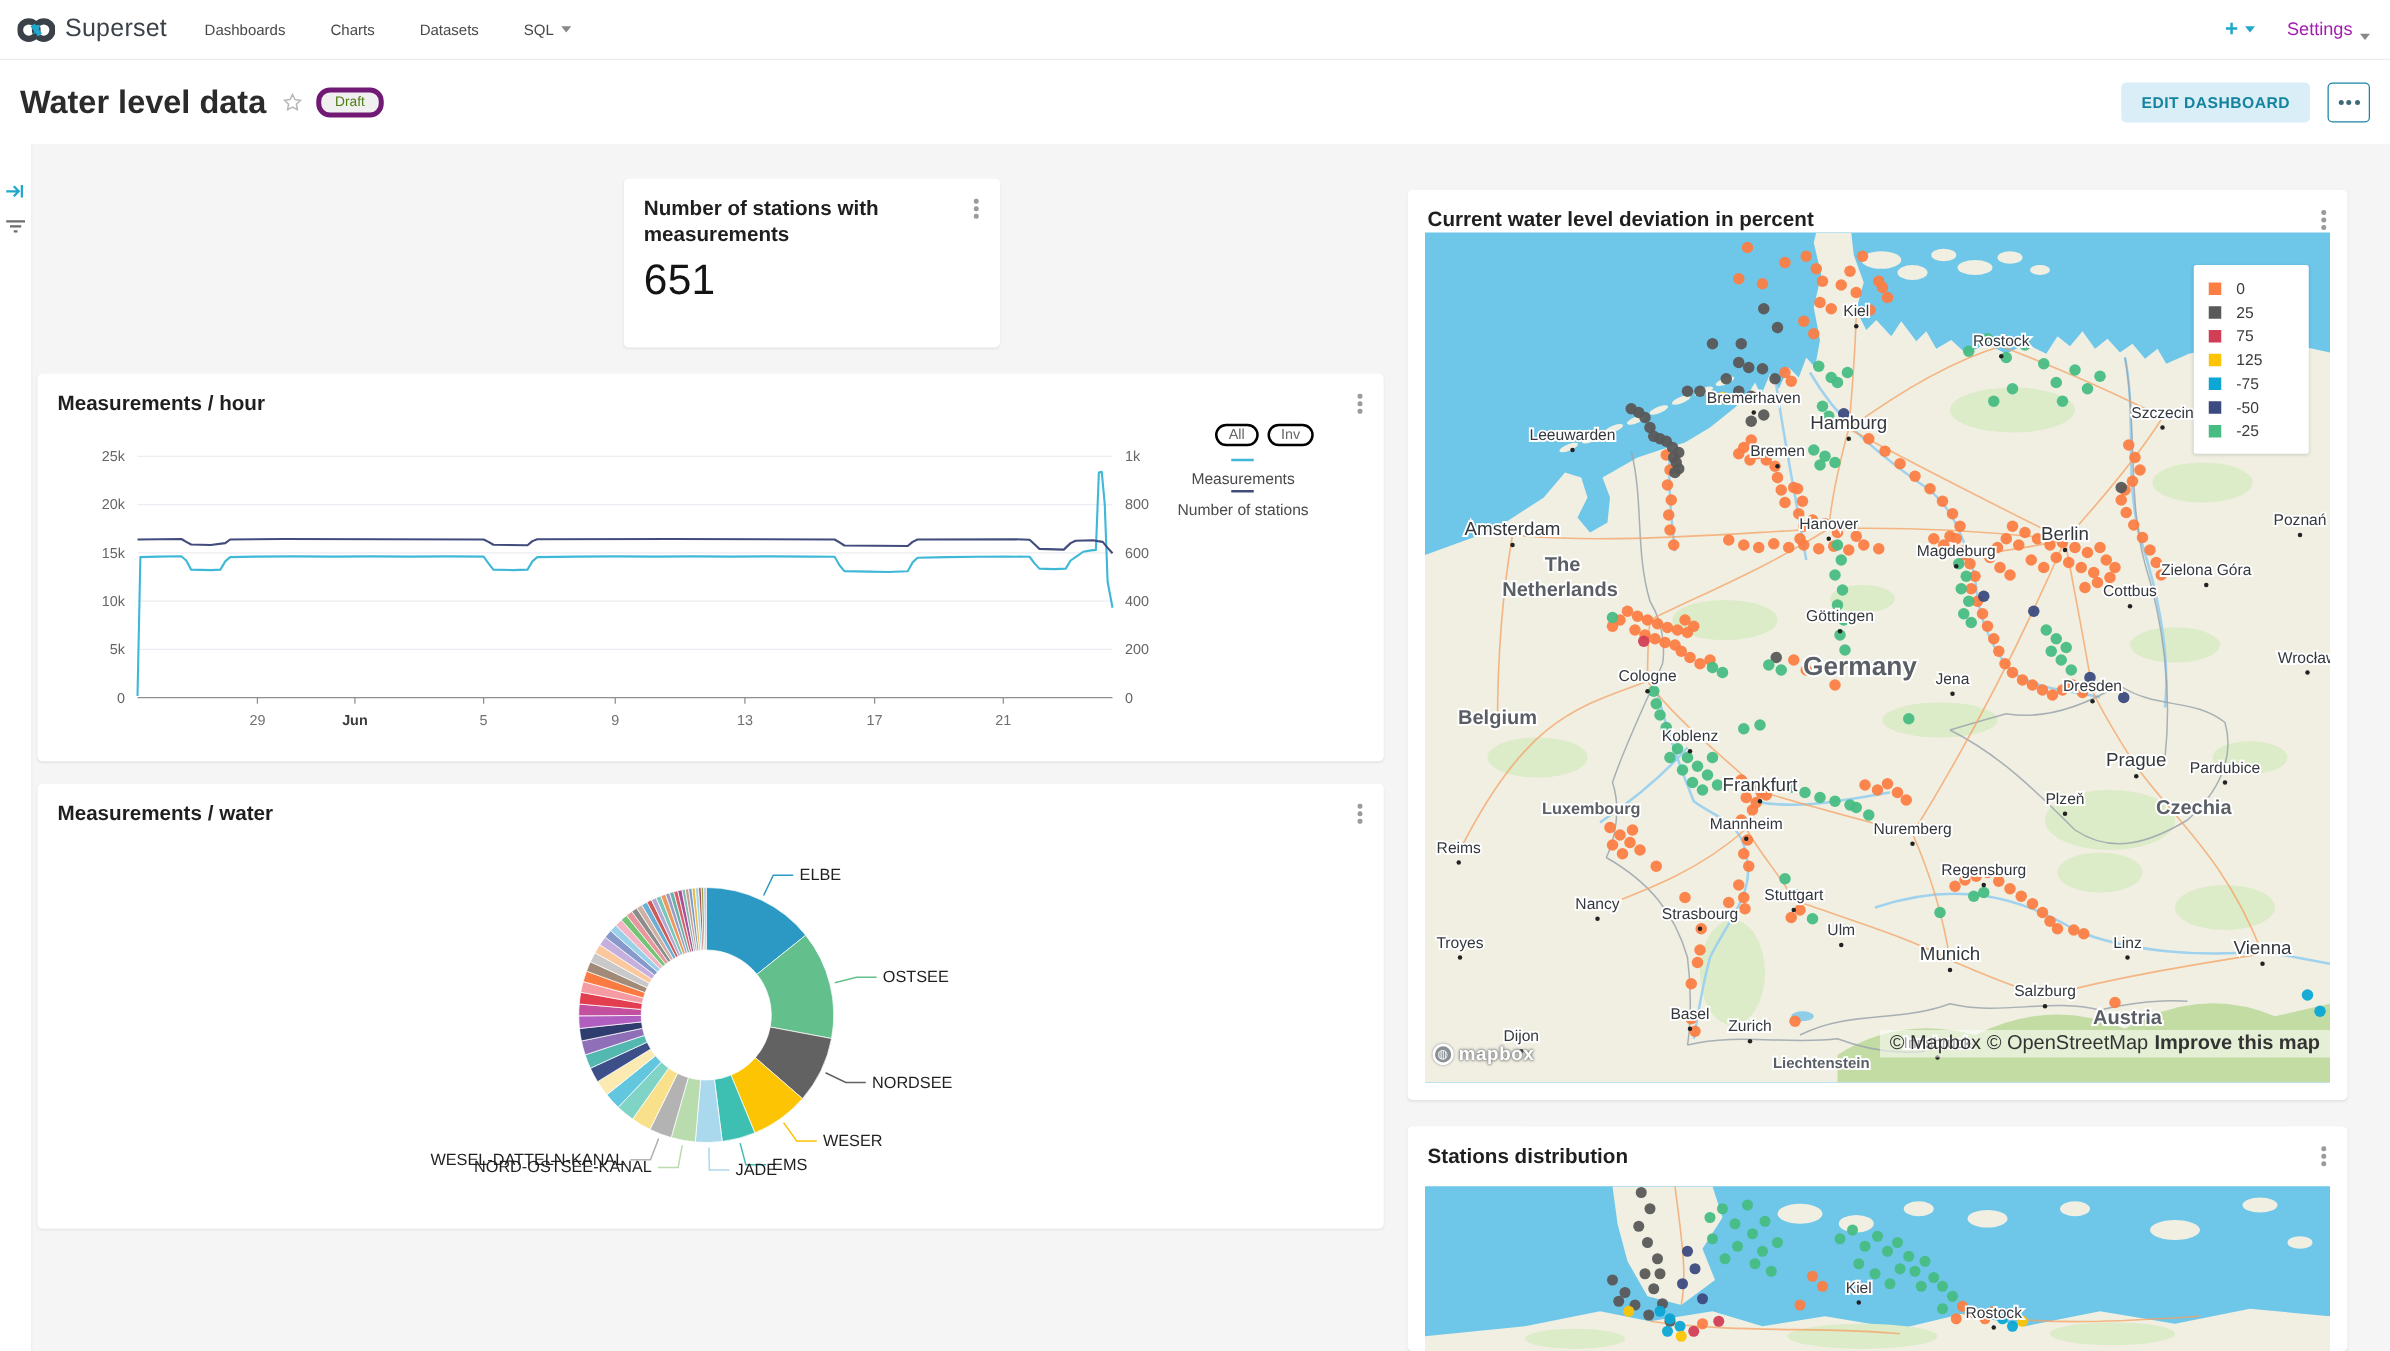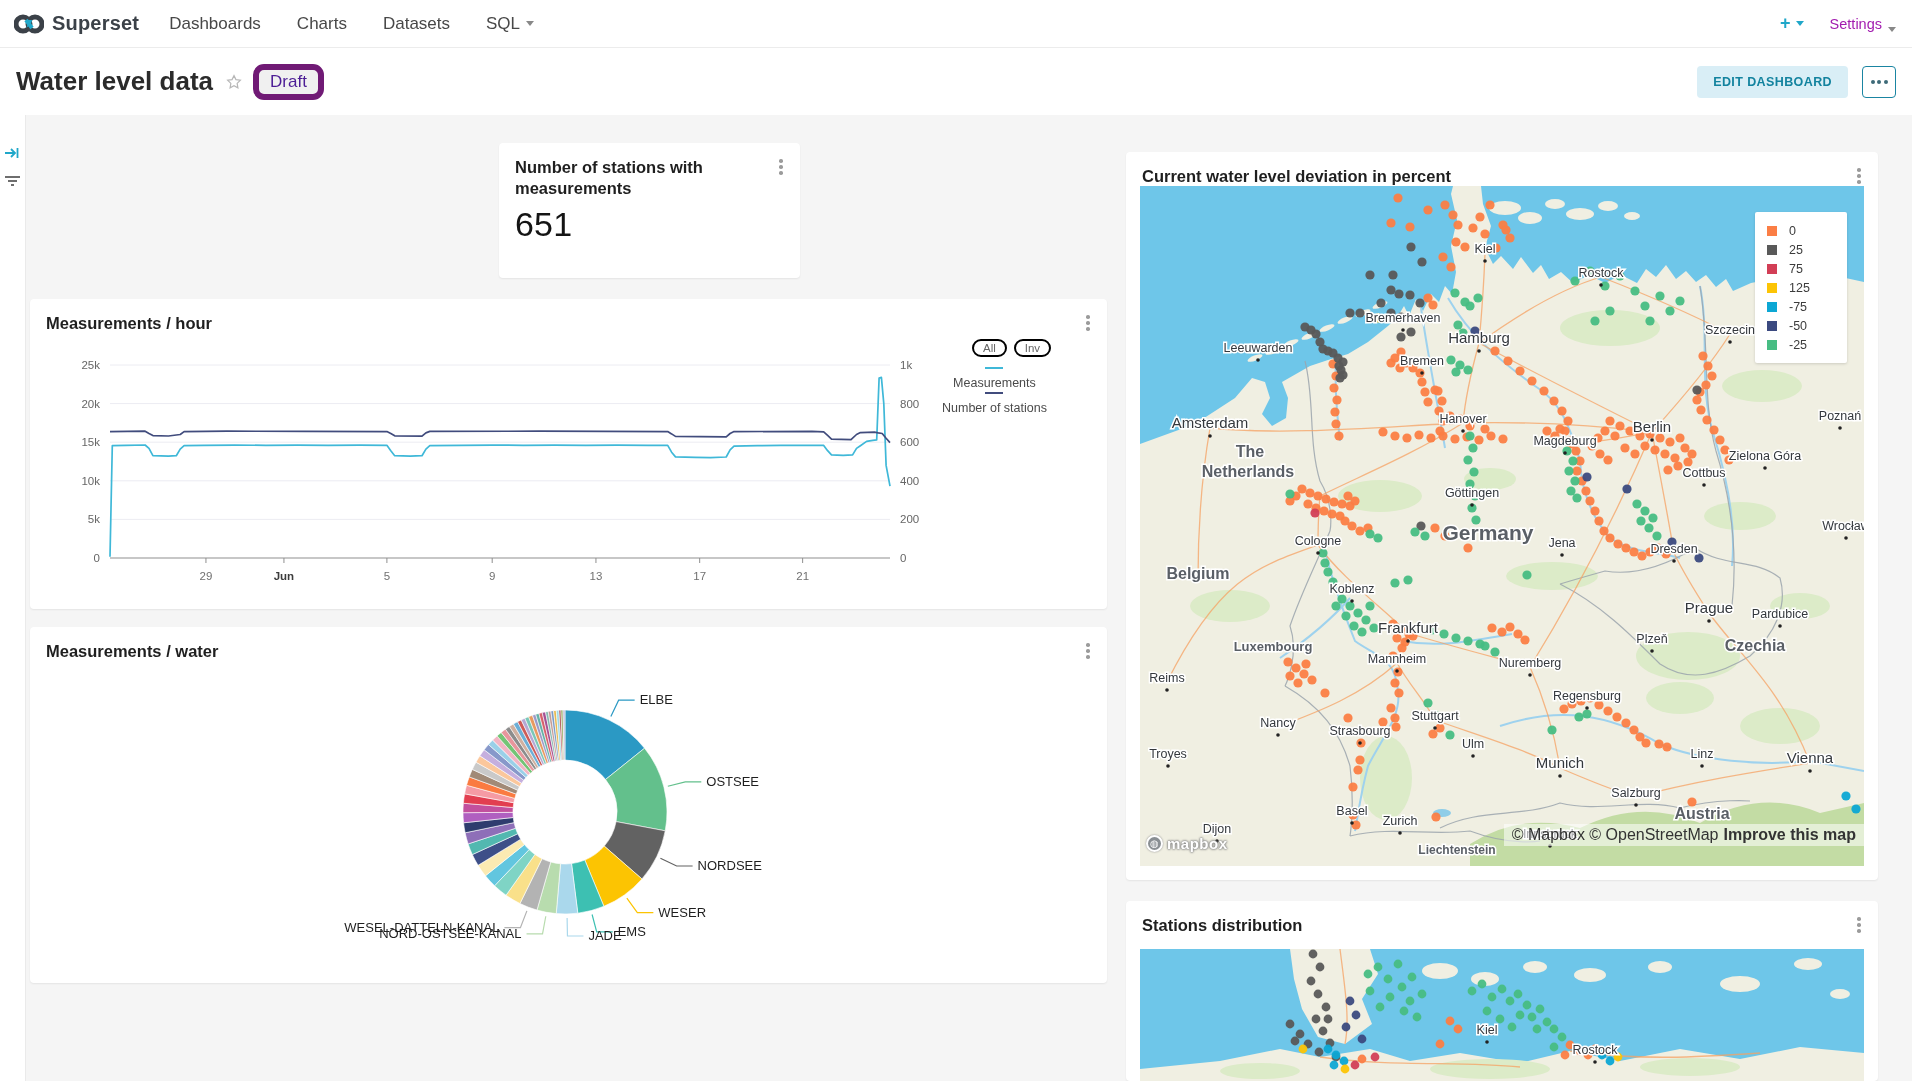--- a/index.html
+++ b/index.html
@@ -4,36 +4,36 @@
 <style>
   * { margin:0; padding:0; box-sizing:border-box; }
   html,body { width:1912px; height:1081px; overflow:hidden; background:#f5f5f5;
     font-family:"Liberation Sans","DejaVu Sans",sans-serif; color:#2b2b2b; }
   svg text { font-family:"Liberation Sans","DejaVu Sans",sans-serif; }
 
   
   .navbar { position:absolute; left:0; top:0; width:1912px; height:48px; background:#fff;
     border-bottom:1px solid #ececec; display:flex; align-items:center; z-index:30; }
   .brand { display:flex; align-items:center; margin-left:14px; gap:8px; }
-  .brand-name { font-size:20px; font-weight:bold; color:#3b4148; letter-spacing:.2px; }
+  .brand-name { font-size:20px; font-weight:normal; color:#3b4148; letter-spacing:.2px; }
   .nav-items { display:flex; align-items:center; margin-left:30px; gap:36px; }
-  .nav-item { font-size:17px; color:#484848; cursor:pointer; display:flex; align-items:center; gap:6px; }
+  .nav-item { font-size:12px; color:#484848; cursor:pointer; display:flex; align-items:center; gap:6px; }
   .nav-right { margin-left:auto; display:flex; align-items:center; gap:26px; margin-right:16px; }
   .nav-plus { color:#20a7c9; font-size:18px; font-weight:bold; display:flex; align-items:center; gap:5px; cursor:pointer; }
   .caret { width:0; height:0; border-left:4px solid transparent; border-right:4px solid transparent; border-top:5px solid #888; display:inline-block; }
   .caret.teal { border-top-color:#20a7c9; }
   .nav-settings { font-size:14.5px; color:#a21caf; display:flex; align-items:flex-end; gap:6px; cursor:pointer; }
 
   
   .page-header { position:absolute; left:0; top:48px; width:1912px; height:67px; background:#fff;
     display:flex; align-items:center; z-index:20; }
   .page-title { font-size:26px; font-weight:bold; color:#2b2b2b; margin-left:16px; }
   .fav-star { margin-left:12px; }
-  .draft-badge { margin-left:10px; background:#f0f0f0; border:6px solid #701a75; color:#4c1d95;
-    border-radius:11px; font-size:17px; padding:2px 11px; }
+  .draft-badge { margin-left:10px; background:#f0f0f0; border:4px solid #701a75; color:#4d7c0f;
+    border-radius:11px; font-size:11px; padding:2px 11px; }
   .header-right { margin-left:auto; margin-right:16px; display:flex; align-items:center; gap:14px; }
   .edit-btn { background:#d9eef6; color:#13839f; border:none; border-radius:4px; font-weight:bold;
     font-size:12.5px; letter-spacing:.4px; padding:9px 16px; cursor:pointer; }
   .more-btn { width:34px; height:32px; background:#fff; border:1px solid #1a85a2; border-radius:4px;
     display:flex; align-items:center; justify-content:center; gap:2.5px; cursor:pointer; }
   .more-btn i { width:4px; height:4px; border-radius:50%; background:#3d6a78; display:block; }
 
   
   .content { position:absolute; left:0; top:115px; width:1912px; height:966px; background:#f5f5f5; }
   .filter-strip { position:absolute; left:0; top:0; width:26px; height:966px; background:#fff; border-right:1px solid #eaeaea; }

